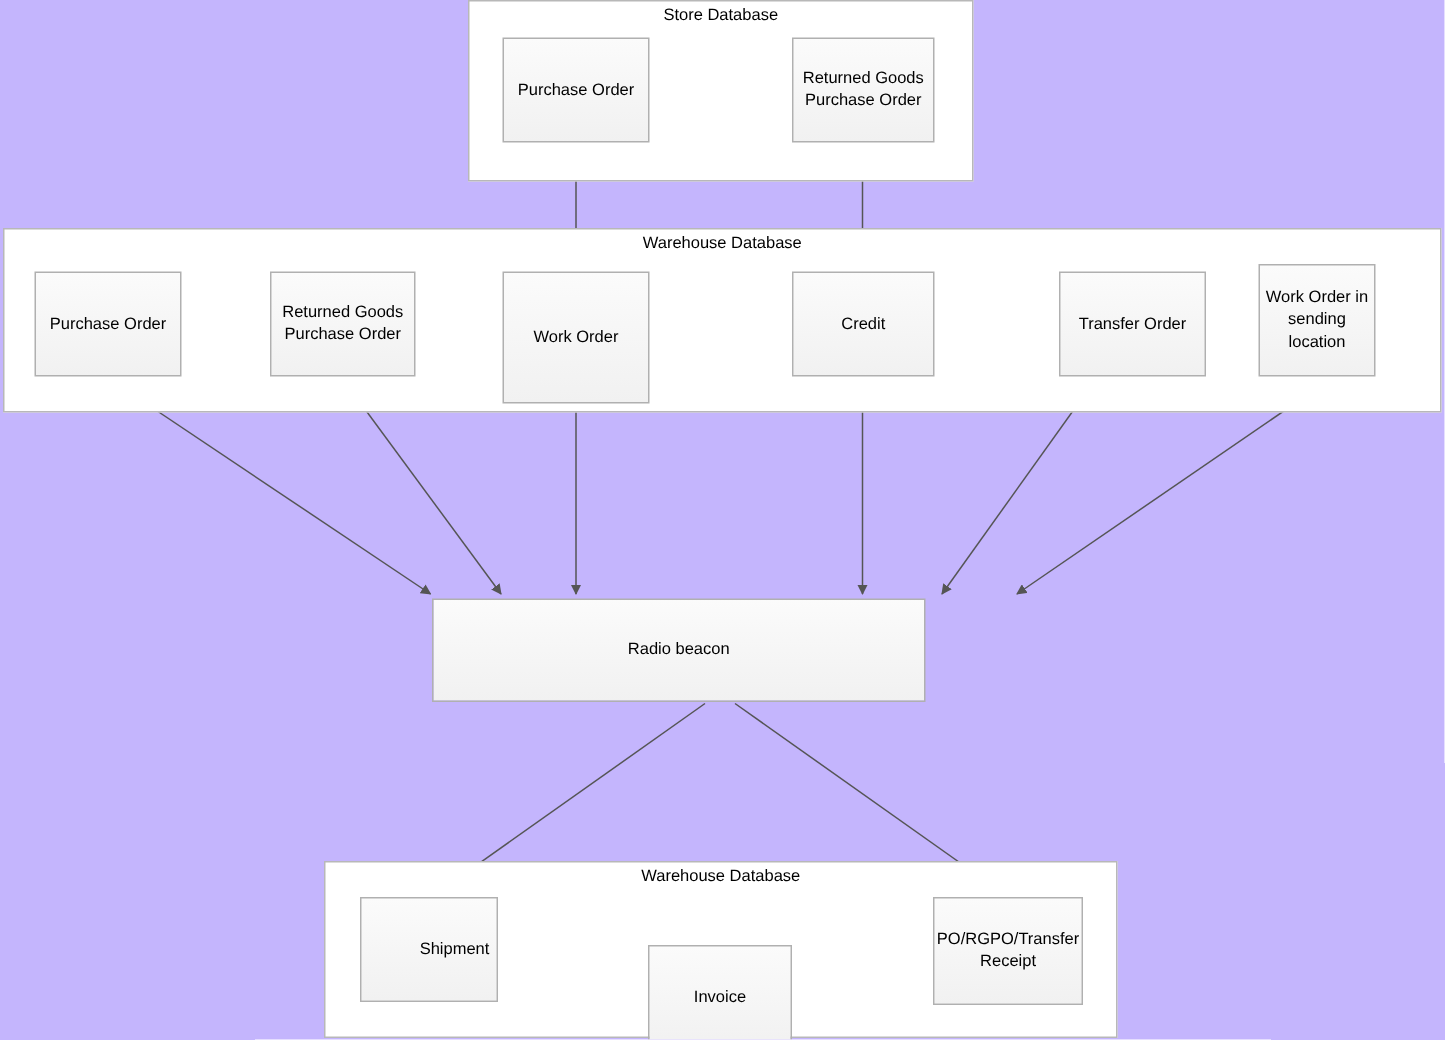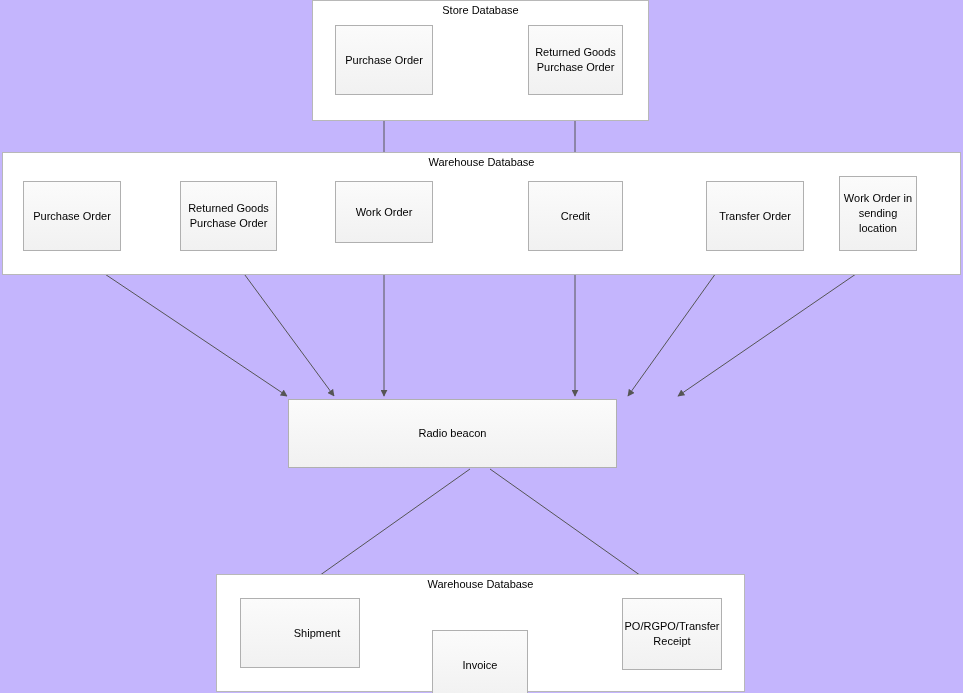--- a/index.html
+++ b/index.html
@@ -92,25 +92,25 @@
         <div class="group-label">Warehouse Database</div>
       </div>
     </div>
   <div id="node-layer">
       <div class="node" style="left: 335px; top: 25px; width: 98px; height: 70px;">Purchase Order</div>
       <div class="node" style="left: 528px; top: 25px; width: 95px; height: 70px;">Returned Goods
 Purchase Order</div>
       <div class="node" style="left: 23px; top: 181px; width: 98px; height: 70px;">Purchase Order</div>
       <div class="node" style="left: 180px; top: 181px; width: 97px; height: 70px;">Returned Goods
 Purchase Order</div>
-      <div class="node" style="left: 335px; top: 181px; width: 98px; height: 62px;">Work Order</div>
+      <div class="node" style="left: 335px; top: 181px; width: 98px; height: 88px;">Work Order</div>
       <div class="node" style="left: 528px; top: 181px; width: 95px; height: 70px;">Credit</div>
       <div class="node" style="left: 683px; top: 181px; width: 98px; height: 70px; margin-left: 23px;">Transfer Order</div>
       <div class="node" style="left: 839px; top: 176px; width: 78px; height: 75px;">Work Order in
 sending location</div>
       <div class="node" style="left: 288px; top: 399px; width: 329px; height: 69px;">Radio beacon</div>
-      <div class="node" style="left: 240px; top: 598px; width: 120px; height: 70px; padding-left: 36px;">Shipment</div>
+      <div class="node" style="left: 240px; top: 598px; width: 92px; height: 70px; padding-left: 36px;">Shipment</div>
       <div class="node" style="left: 432px; top: 598px; width: 96px; height: 70px; margin-top: 32px;">Invoice</div>
       <div class="node" style="left: 622px; top: 598px; width: 100px; height: 72px;">PO/RGPO/Transfer
 Receipt</div>
     </div>
 
 </div>
 
 </body></html>

